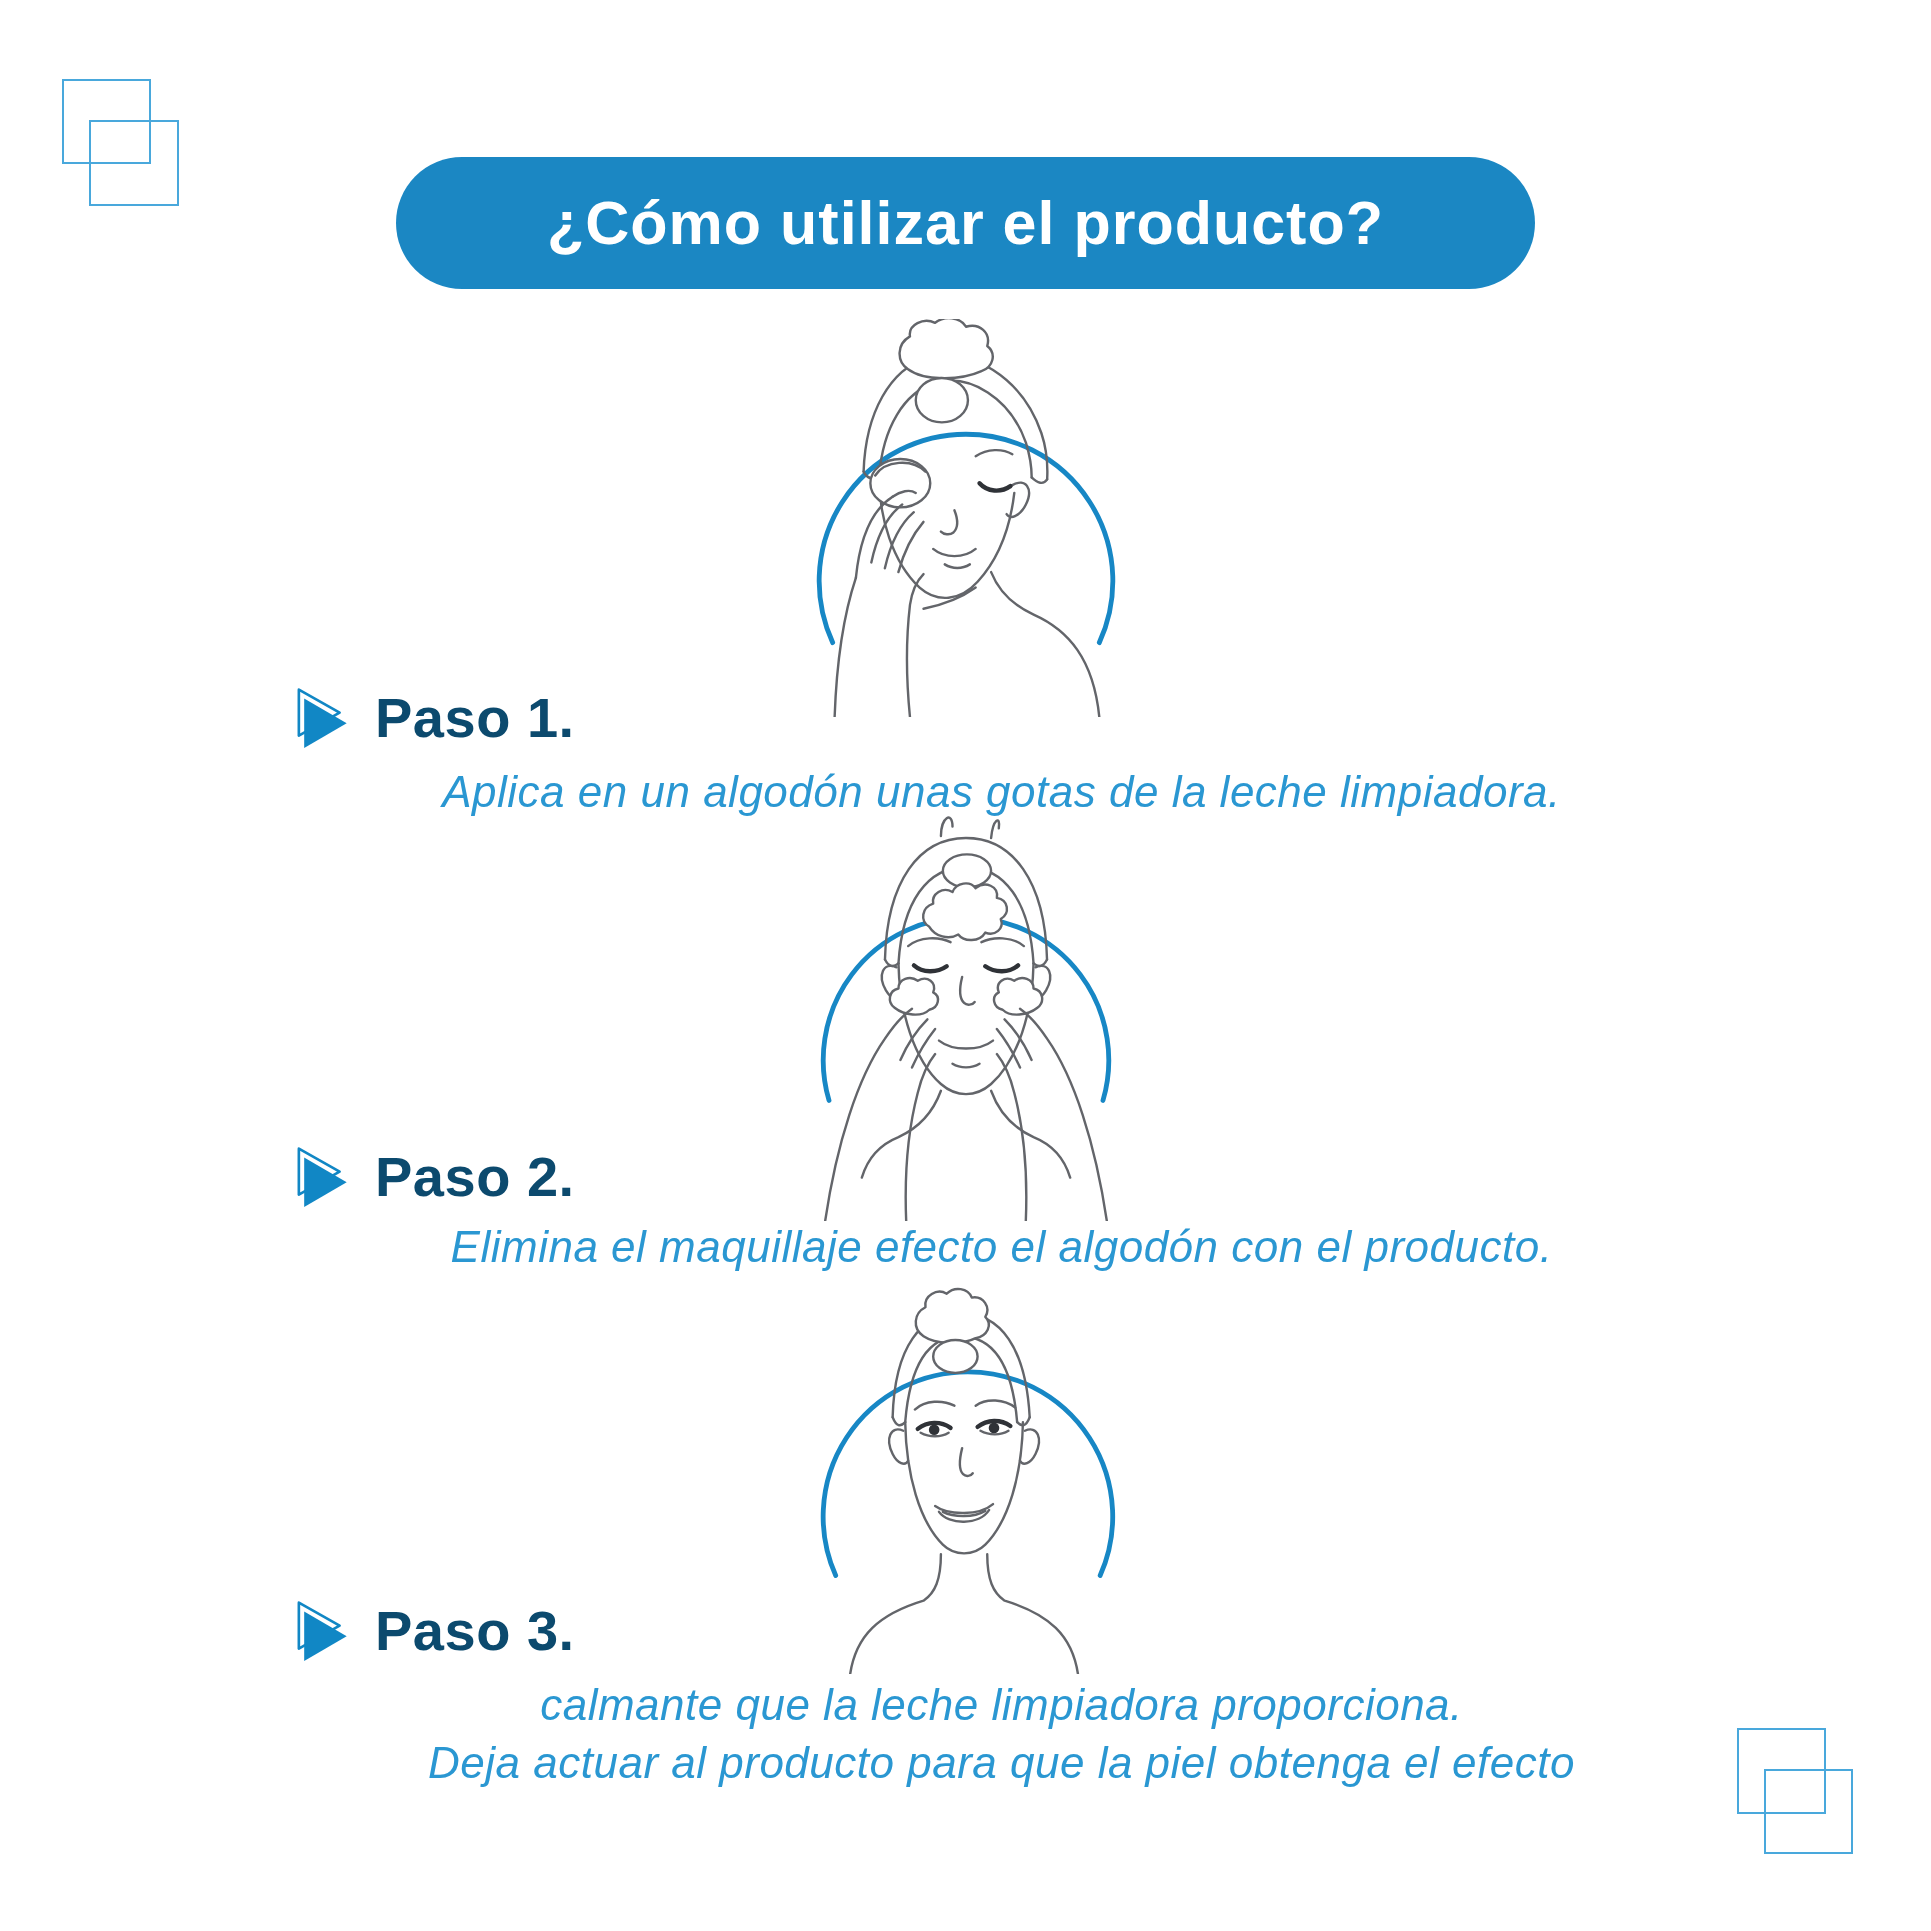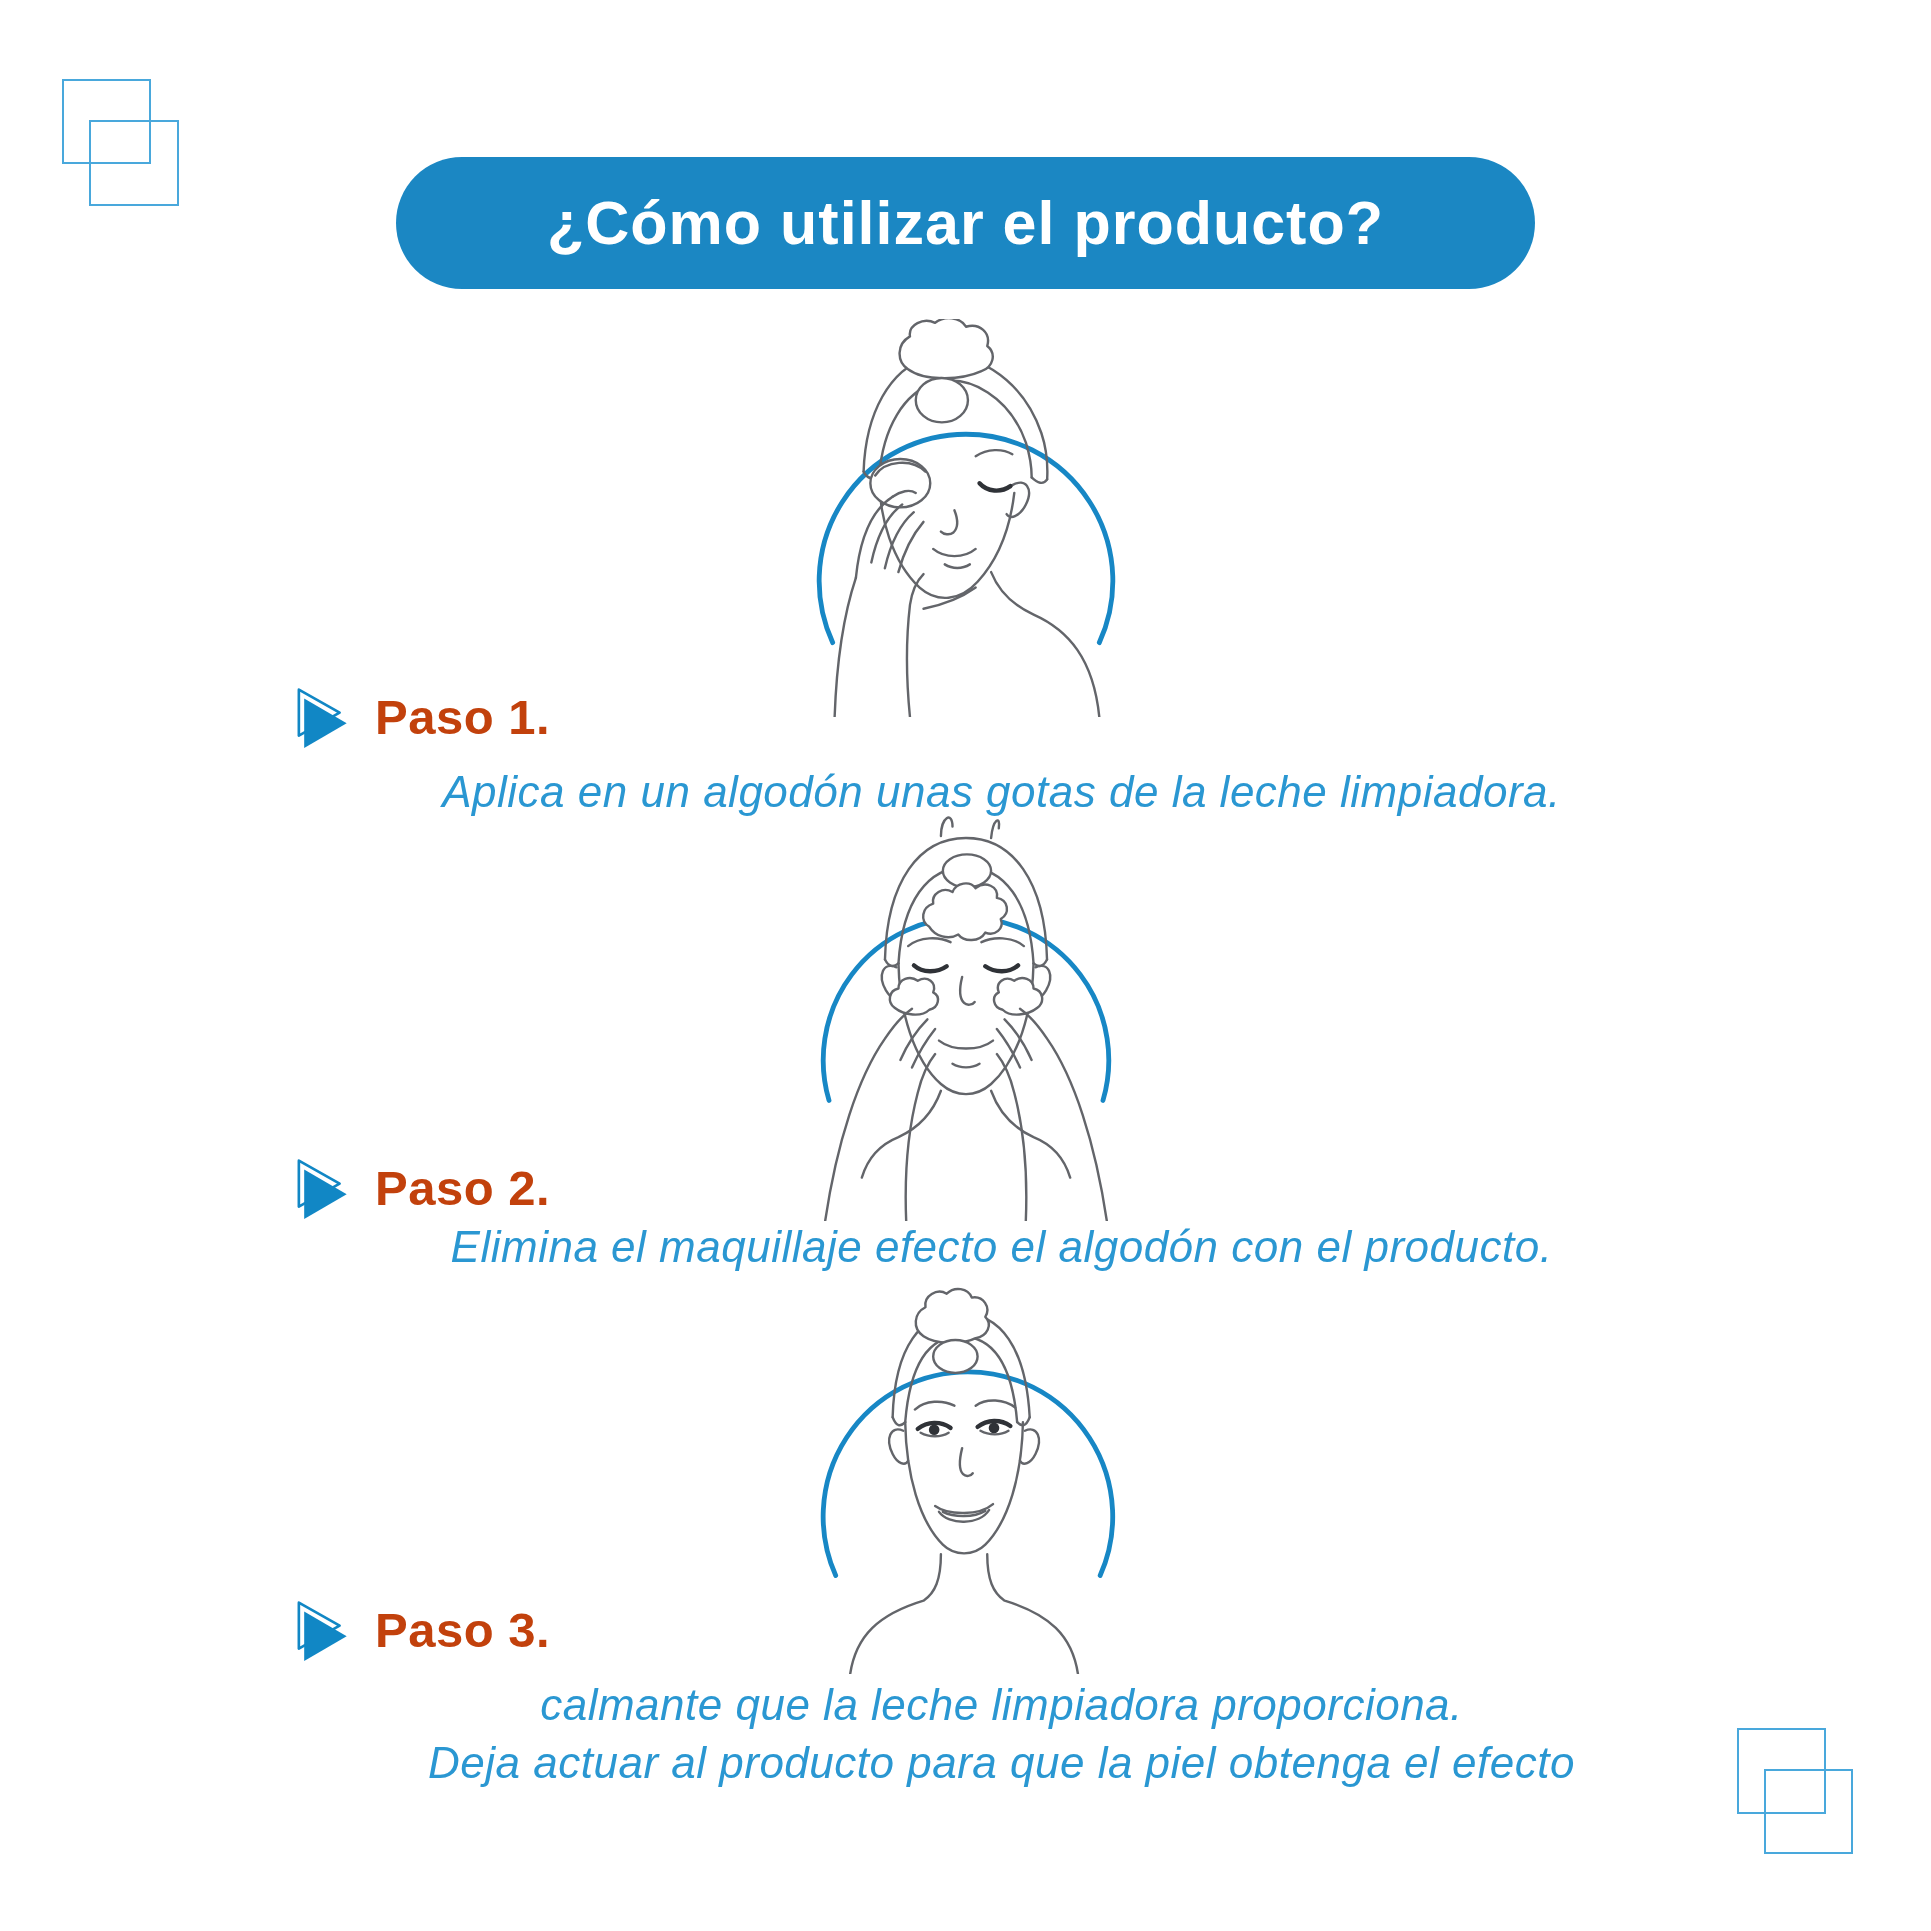--- a/index.html
+++ b/index.html
@@ -30,25 +30,25 @@
   .illo-1 { left:763px; top:319px;  width:406px; height:398px; }
   .illo-2 { left:763px; top:811px;  width:406px; height:410px; }
   .illo-3 { left:763px; top:1286px; width:406px; height:388px; }
 
   
   .step-heading {
     position:absolute; left:290px; height:71px;
     display:flex; align-items:center; gap:23px;
   }
   .step-1-heading { top:682px; }
-  .step-2-heading { top:1141px;margin-top:12px; }
+  .step-2-heading { top:1141px; }
   .step-3-heading { top:1595px; }
   .step-heading .arrow { width:62px; height:64px; flex:0 0 auto; }
   .step-heading .step-label {
-    color:#c2410c; font-size:49px; font-weight:bold; line-height:1;
+    color:#0c4a6e; font-size:56px; font-weight:bold; line-height:1;
     letter-spacing:0.5px;
   }
 
   
   .step-desc {
     position:absolute; left:0; width:1931px; text-align:center;
     color:#2A97D2; font-size:44px; font-style:italic; line-height:58px;
     letter-spacing:0.5px;
     margin-left:36px;
   }

